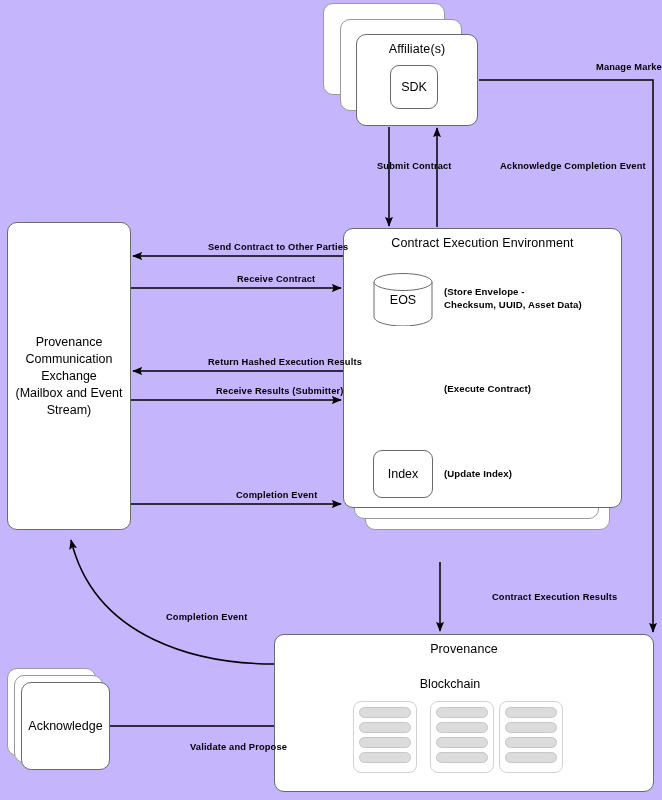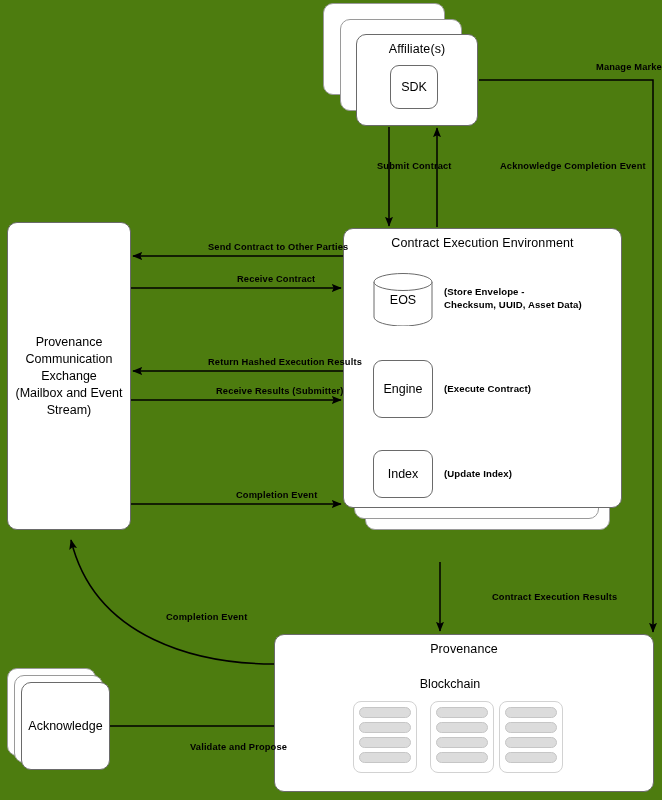--- a/index.html
+++ b/index.html
@@ -9,21 +9,21 @@
     background: #ffffff;
   }
   body {
     font-family: "Liberation Sans", sans-serif;
     -webkit-font-smoothing: antialiased;
   }
   #canvas {
     position: relative;
     width: 662px;
     height: 800px;
-    background: #4d7c0f;
+    background: #c4b5fd;
     overflow: hidden;
   }
   #edges {
     position: absolute;
     left: 0;
     top: 0;
     width: 662px;
     height: 800px;
     pointer-events: none;
   }
@@ -195,21 +195,20 @@
         <path d="M1,9 L1,44 A29,9 0 0 0 59,44 L59,9" fill="#ffffff" stroke="#6a6a6a" stroke-width="1"></path>
         <ellipse cx="30" cy="9" rx="29" ry="8.5" fill="#ffffff" stroke="#6a6a6a" stroke-width="1"></ellipse>
       </svg>
       <div class="cyl-label">EOS</div>
     </div>
     <div class="note" style="left:100px; top:56px; width:142px;">
       <span>(Store Envelope -</span><br>
       <span>Checksum, UUID, Asset Data)</span>
     </div>
 
-    <div class="small-box" style="left:29px; top:131px; width:60px; height:58px;">Engine</div>
     <div class="note" style="left:100px; top:153px; width:142px;">(Execute Contract)</div>
 
     <div class="small-box" style="left:29px; top:221px; width:60px; height:48px;">Index</div>
     <div class="note" style="left:100px; top:238px; width:142px;">(Update Index)</div>
   </div>
 
   <div class="node" style="left:274px; top:634px; width:380px; height:158px;">
     <div class="node-title">Provenance</div>
 
     <div class="blk-title" style="left:120px; top:42px; width:110px;">Blockchain</div>

